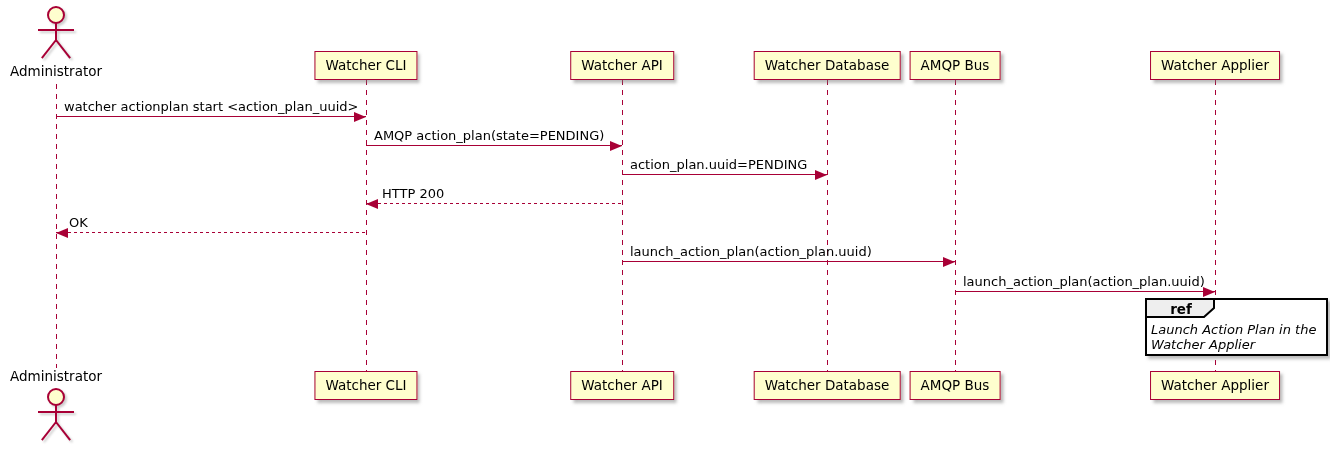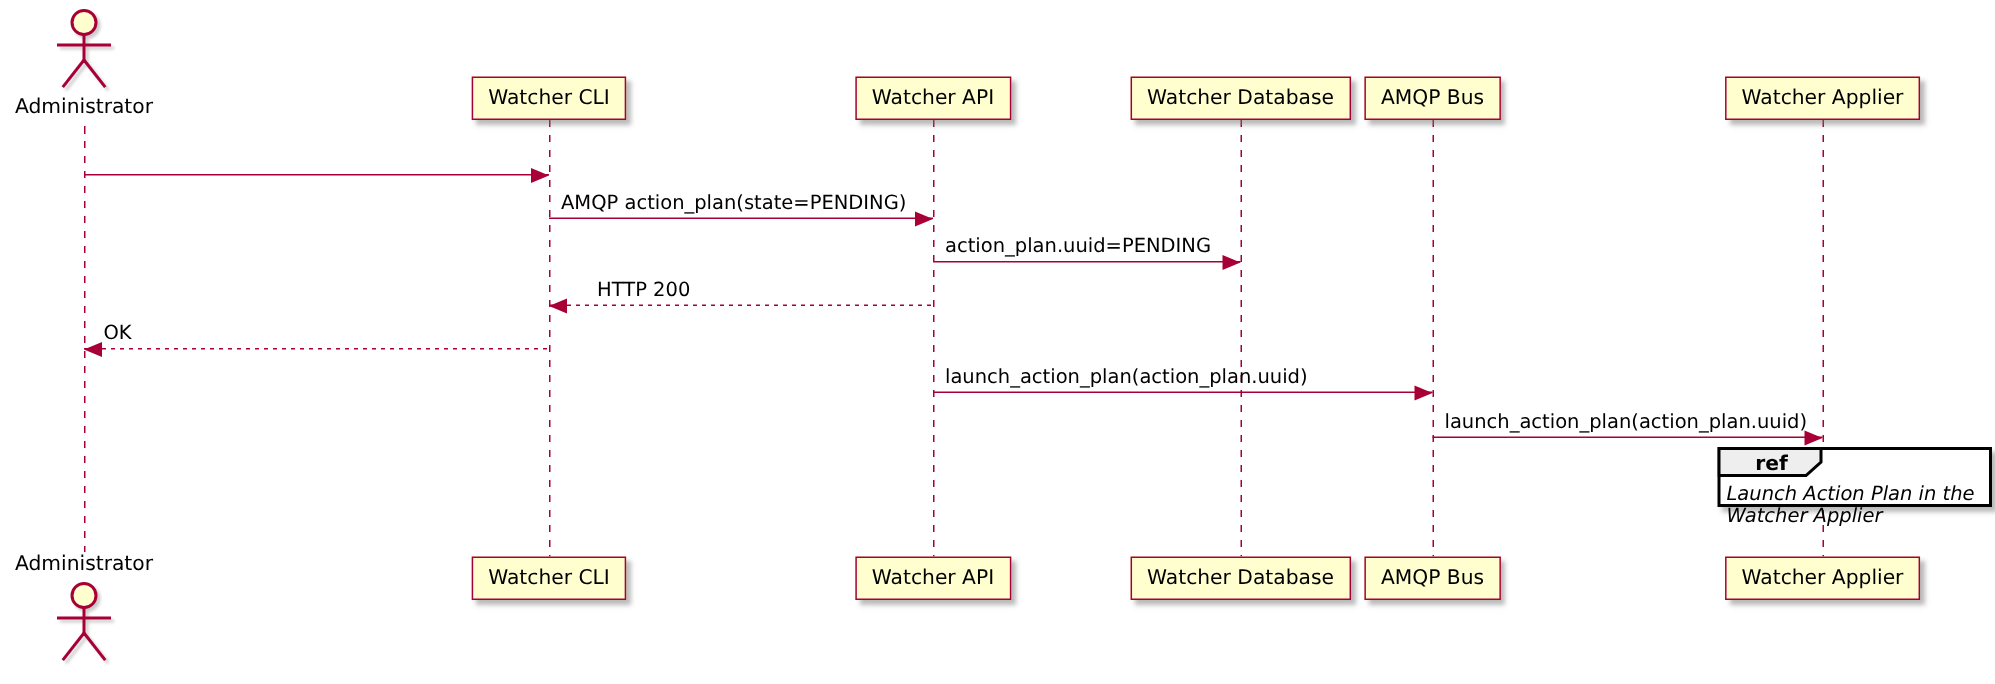--- a/index.html
+++ b/index.html
@@ -108,29 +108,30 @@
 
 <div id="canvas">
     <div class="lifeline" style="left: 55.5px; top: 84px; height: 284px; background: repeating-linear-gradient(rgb(168, 0, 54) 0px, rgb(168, 0, 54) 5px, transparent 5px, transparent 10px);"></div>
     <div class="lifeline" style="left: 365.5px; top: 80px; height: 291px; background: repeating-linear-gradient(rgb(168, 0, 54) 0px, rgb(168, 0, 54) 5px, transparent 5px, transparent 10px);"></div>
     <div class="lifeline" style="left: 621.5px; top: 80px; height: 291px; background: repeating-linear-gradient(rgb(168, 0, 54) 0px, rgb(168, 0, 54) 5px, transparent 5px, transparent 10px);"></div>
     <div class="lifeline" style="left: 826.5px; top: 80px; height: 291px; background: repeating-linear-gradient(rgb(168, 0, 54) 0px, rgb(168, 0, 54) 5px, transparent 5px, transparent 10px);"></div>
     <div class="lifeline" style="left: 954.5px; top: 80px; height: 291px; background: repeating-linear-gradient(rgb(168, 0, 54) 0px, rgb(168, 0, 54) 5px, transparent 5px, transparent 10px);"></div>
     <div class="lifeline" style="left: 1214.5px; top: 80px; height: 291px; background: repeating-linear-gradient(rgb(168, 0, 54) 0px, rgb(168, 0, 54) 5px, transparent 5px, transparent 10px);"></div>
     <div class="msg-line solid" title="watcher actionplan start &lt;action_plan_uuid&gt;" style="left: 56px; top: 116px; width: 310px;"></div>
     <div class="arrowhead right" style="left: 354px; top: 111.5px;"></div>
+    <div class="msg-label" style="left: 64px; top: 99px;">watcher actionplan start &lt;action_plan_uuid&gt;</div>
     <div class="msg-line solid" title="PATCH action_plan(state=PENDING)" style="left: 366px; top: 145px; width: 256px;"></div>
     <div class="arrowhead right" style="left: 610px; top: 140.5px;"></div>
     <div class="msg-label" style="left: 374px; top: 128px;">AMQP action_plan(state=PENDING)</div>
     <div class="msg-line solid" title="action_plan.state=PENDING" style="left: 622px; top: 174px; width: 205px;"></div>
     <div class="arrowhead right" style="left: 815px; top: 169.5px;"></div>
     <div class="msg-label" style="left: 630px; top: 157px;">action_plan.uuid=PENDING</div>
     <div class="msg-line dashed" title="HTTP 200" style="left: 366px; top: 203px; width: 256px;"></div>
     <div class="arrowhead left" style="left: 366px; top: 198.5px;"></div>
-    <div class="msg-label" style="left: 398px; top: 186px;">HTTP 200</div>
+    <div class="msg-label" style="left: 382px; top: 186px;">HTTP 200</div>
     <div class="msg-line dashed" title="OK" style="left: 56px; top: 232px; width: 310px;"></div>
     <div class="arrowhead left" style="left: 56px; top: 227.5px;"></div>
     <div class="msg-label" style="left: 69px; top: 215px;">OK</div>
     <div class="msg-line solid" title="launch_action_plan(action_plan.uuid)" style="left: 622px; top: 261px; width: 333px;"></div>
     <div class="arrowhead right" style="left: 943px; top: 256.5px;"></div>
     <div class="msg-label" style="left: 630px; top: 244px;">launch_action_plan(action_plan.uuid)</div>
     <div class="msg-line solid" title="launch_action_plan(action_plan.uuid)" style="left: 955px; top: 291px; width: 260px;"></div>
     <div class="arrowhead right" style="left: 1203px; top: 286.5px;"></div>
     <div class="msg-label" style="left: 963px; top: 274px;">launch_action_plan(action_plan.uuid)</div>
     <div class="participant-box" style="left: 366px; top: 51px;">Watcher CLI</div>
@@ -152,21 +153,21 @@
     </div>
     <div class="actor-figure" style="left: 36px; top: 388px;">
       <div class="actor-head"></div>
       <div class="actor-body"></div>
       <div class="actor-arms"></div>
       <div class="actor-leg" style="transform: rotate(38deg);"></div>
       <div class="actor-leg" style="transform: rotate(-38deg);"></div>
     </div>
     <div class="actor-label" style="left: 56px; top: 63px;">Administrator</div>
     <div class="actor-label" style="left: 56px; top: 368px;">Administrator</div>
-    <div class="ref-box" style="left: 1145px; top: 298px; width: 183px; height: 40px;">
+    <div class="ref-box" style="left: 1145px; top: 298px; width: 183px; height: 58px;">
       <div class="ref-tab"><svg width="72" height="21" xmlns="http://www.w3.org/2000/svg">
           <path d="M1,1 H69 V10 L59,19 H1 Z" fill="#EEEEEE" stroke="#000000" stroke-width="2"></path>
         </svg></div>
       <div class="ref-keyword">ref</div>
       <div class="ref-text" style="top: 22px;">Launch Action Plan in the</div>
       <div class="ref-text" style="top: 37px;">Watcher Applier</div>
     </div>
   </div>
 
 </body></html>

